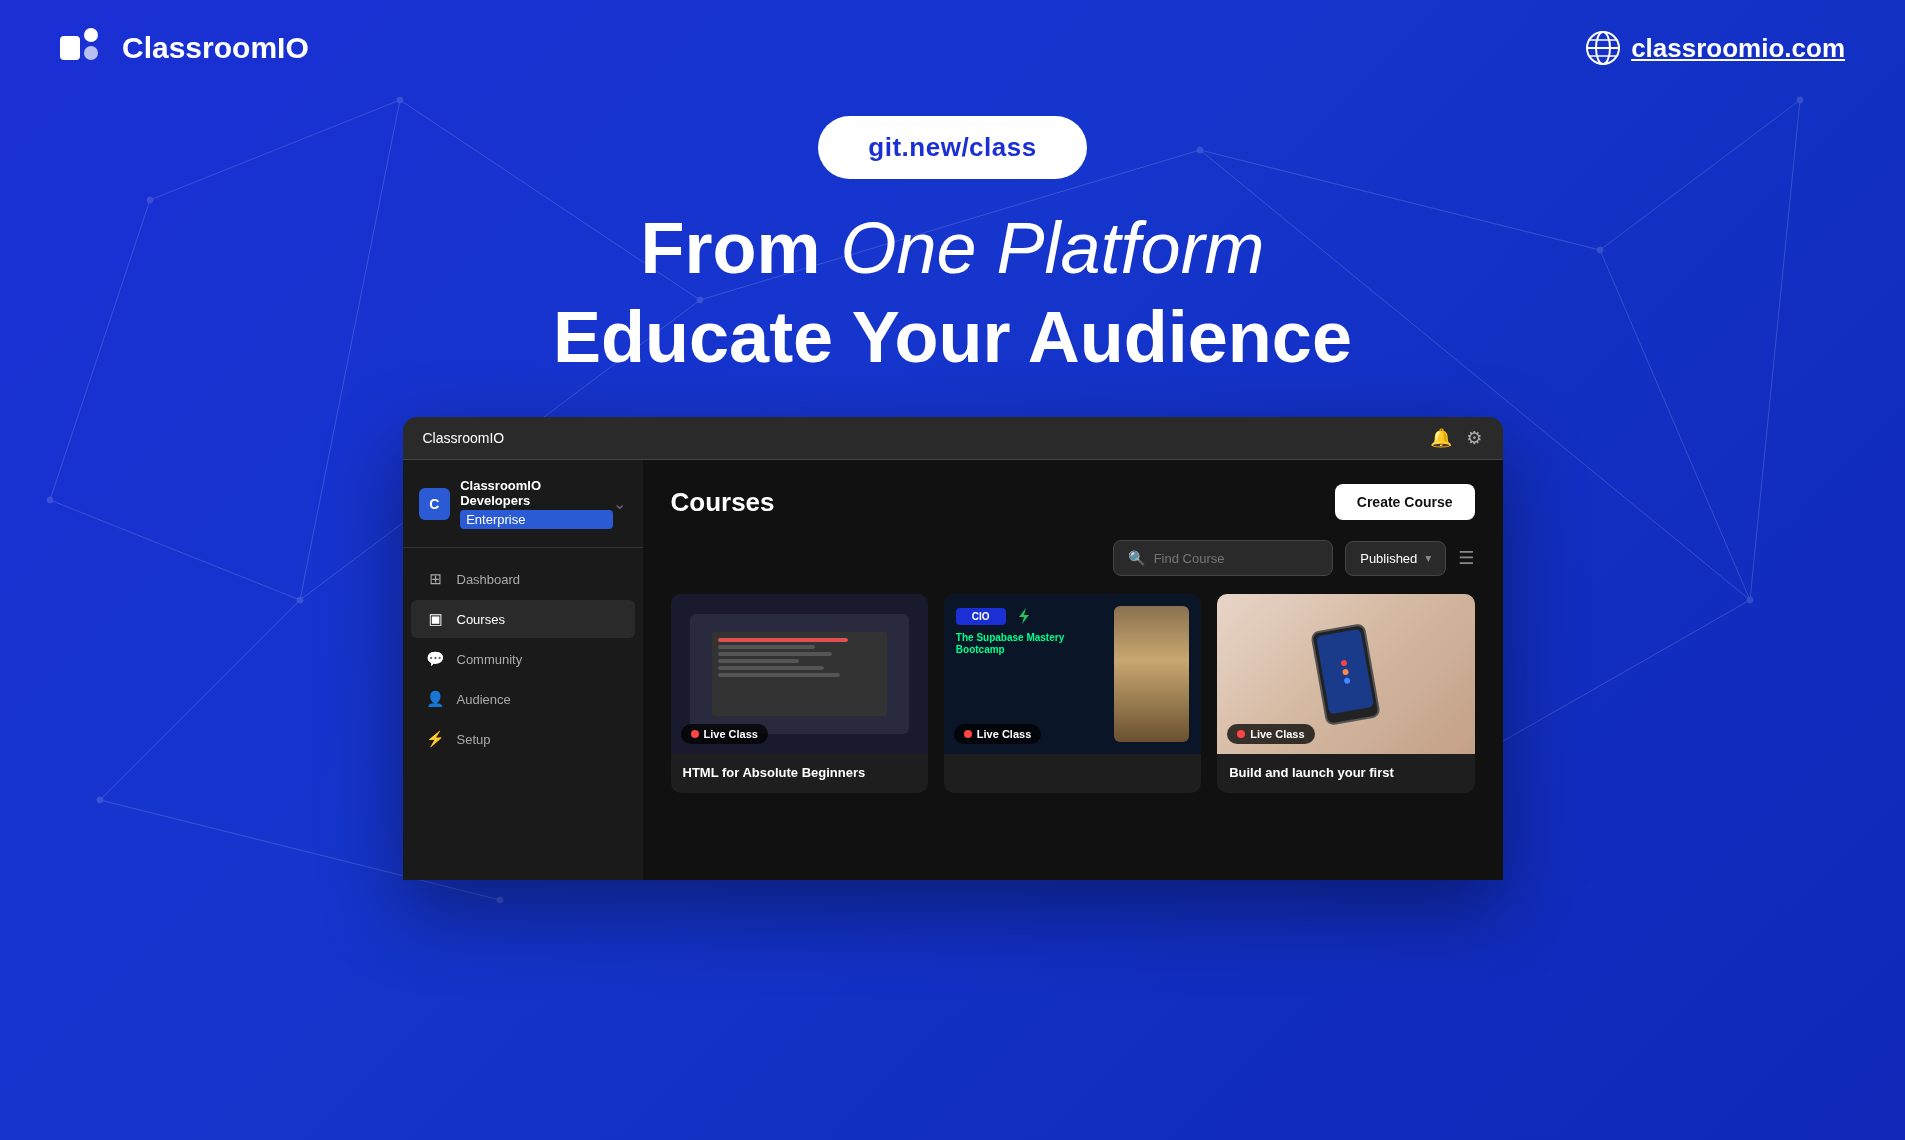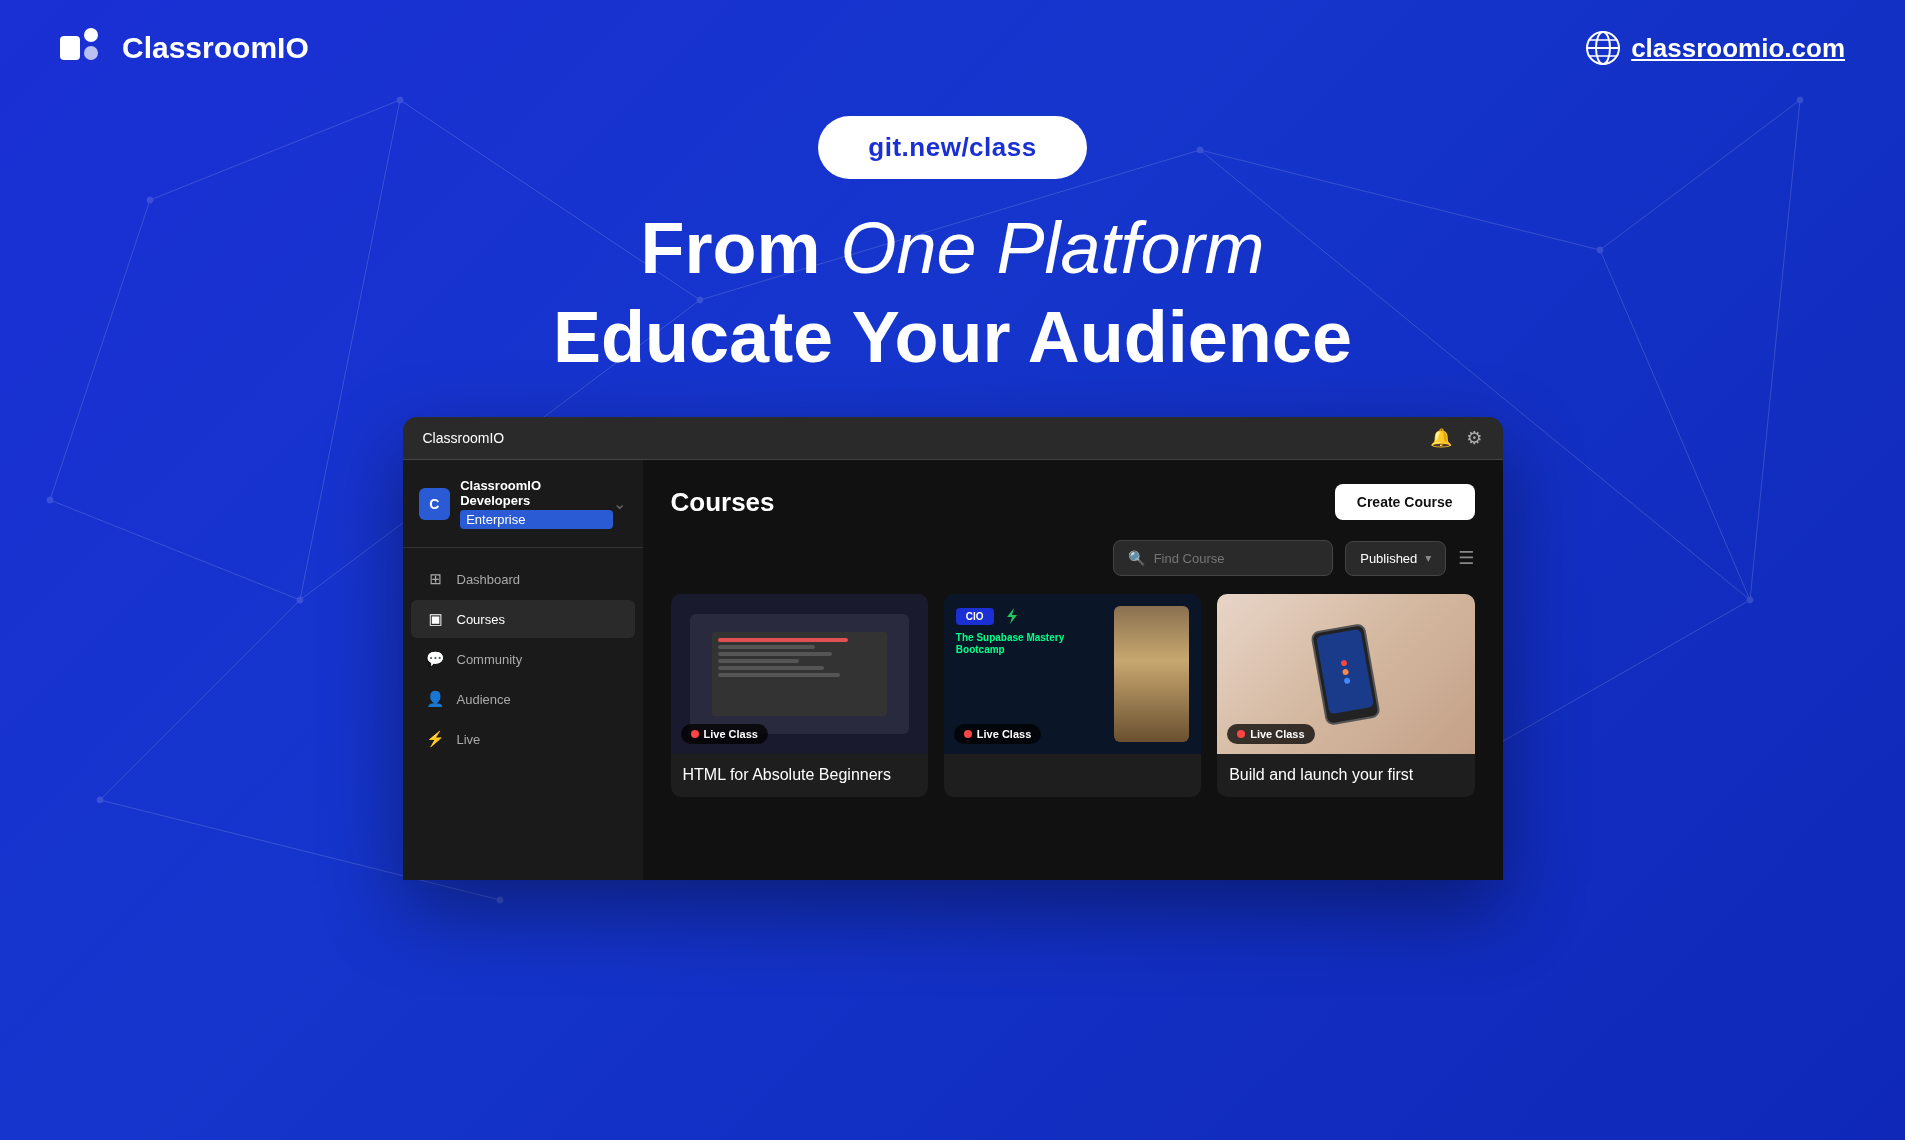--- a/index.html
+++ b/index.html
@@ -476,22 +476,22 @@
       background: #ff4444;
       border-radius: 50%;
     }
 
     .card-info {
       padding: 10px 12px;
     }
 
     .card-title {
       color: white;
-      font-size: 16px;
-      font-weight: 400;
+      font-size: 13px;
+      font-weight: 700;
       line-height: 1.4;
     }
 
     
     .svg-network {
       position: absolute;
       top: 0; left: 0;
       width: 100%;
       height: 100%;
       opacity: 0.15;
@@ -600,21 +600,21 @@
             <div class="nav-item">
               <span class="nav-item-icon">💬</span>
               <span>Community</span>
             </div>
             <div class="nav-item">
               <span class="nav-item-icon">👤</span>
               <span>Audience</span>
             </div>
             <div class="nav-item">
               <span class="nav-item-icon">⚡</span>
-              <span>Live</span>
+              <span>Setup</span>
             </div>
           </nav>
         </aside>
 
         <main class="main-content">
           <div class="courses-header">
             <h2 class="courses-title">Courses</h2>
             <button class="create-course-btn">Create Course</button>
           </div>
 
@@ -653,21 +653,21 @@
               </div>
               <div class="card-info">
                 <div class="card-title">HTML for Absolute Beginners</div>
               </div>
             </div>
 
             <div class="course-card">
               <div class="course-thumbnail thumb-2" style="flex-direction:row; align-items:flex-start; padding:12px; gap:8px;">
                 <div class="supabase-text-area">
                   <div class="supabase-logo-area">
-                    <div style="background:#1a2fd4; color:white; font-size:10px; font-weight:700; padding:3px 10px; border-radius:4px;">CIO</div>
+                    <div style="background:#1a2fd4; color:white; font-size:10px; font-weight:700; padding:3px 16px; border-radius:4px;">CIO</div>
                     <svg width="20" height="20" viewBox="0 0 20 20">
                       <polygon points="12,2 5,11 10,11 8,18 15,9 10,9" fill="#22c55e"></polygon>
                     </svg>
                   </div>
                   <div class="supabase-title">The Supabase Mastery Bootcamp</div>
                 </div>
                 <div class="supabase-person" style="width:75px; height:136px; background: linear-gradient(180deg, #8a7050 0%, #c8a870 40%, #6a5030 100%); border-radius:6px;"></div>
                 <div class="live-badge" style="bottom:10px; left:10px;">
                   <div class="live-dot"></div>
                   <span>Live Class</span>

